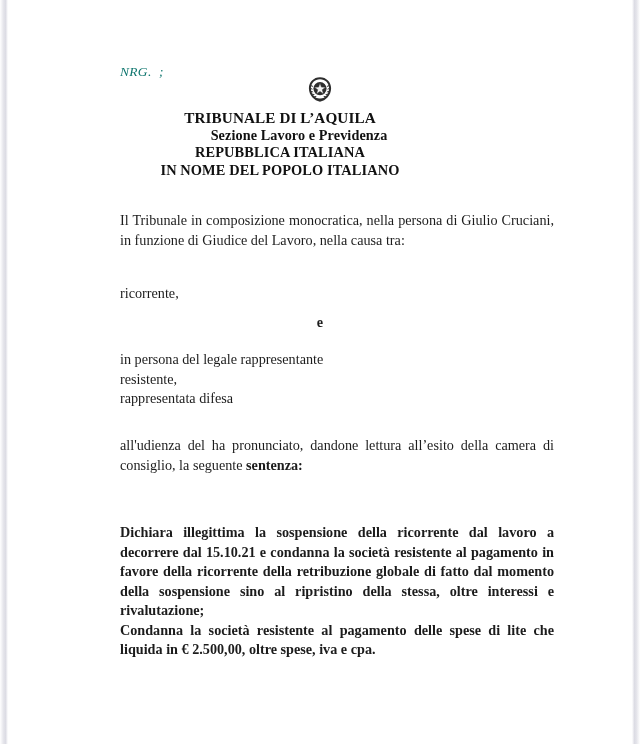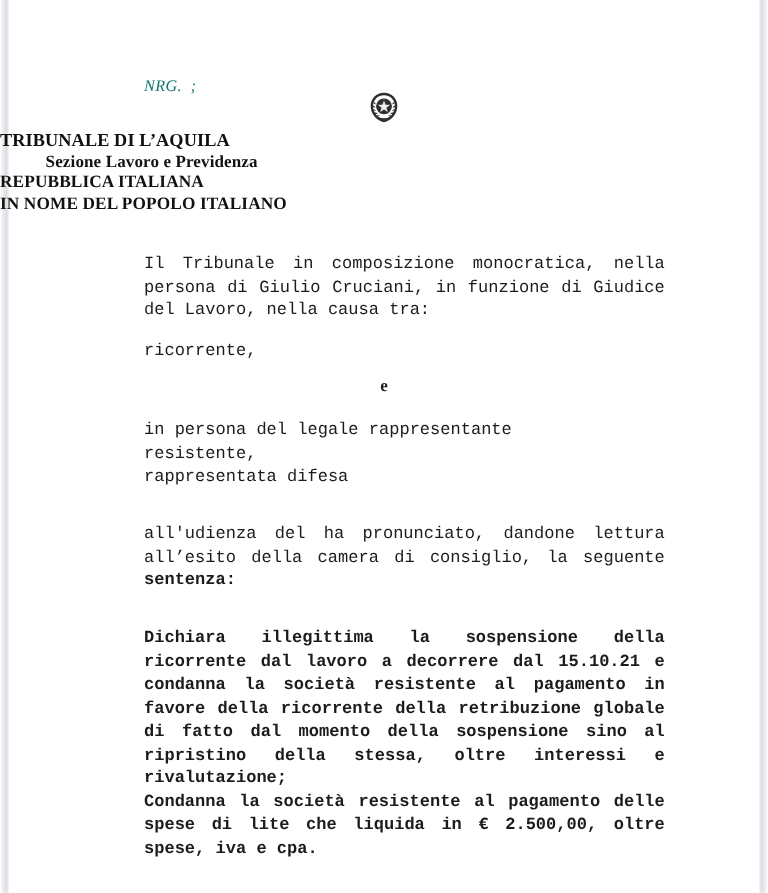--- a/index.html
+++ b/index.html
@@ -69,20 +69,21 @@
     width: 26px;
     height: 27px;
   }
 
   
   .heading-block {
     position: absolute;
     left: 0;
     top: 109px;
     width: 560px;
+    text-align: center;
   }
   .heading-line {
     font-weight: bold;
     font-size: 14.6px;
     line-height: 17.5px;
     letter-spacing: 0.1px;
     white-space: nowrap;
     color: #111111;
   }
   .heading-line.l1 { font-size: 15.2px; }
@@ -91,21 +92,20 @@
   .heading-line.l4 { font-size: 14.4px; }
 
   
   .para {
     position: absolute;
     left: 120px;
     width: 434px;
     font-size: 14.2px;
     line-height: 19.5px;
     color: #1c1c1c;
-    font-family: Liberation Mono, monospace;
   }
   .para.justify {
     text-align: justify;
     text-align-last: left;
   }
   .para.bold {
     font-weight: bold;
     margin-top: 18px;
   }
   .para .b { font-weight: bold; }

